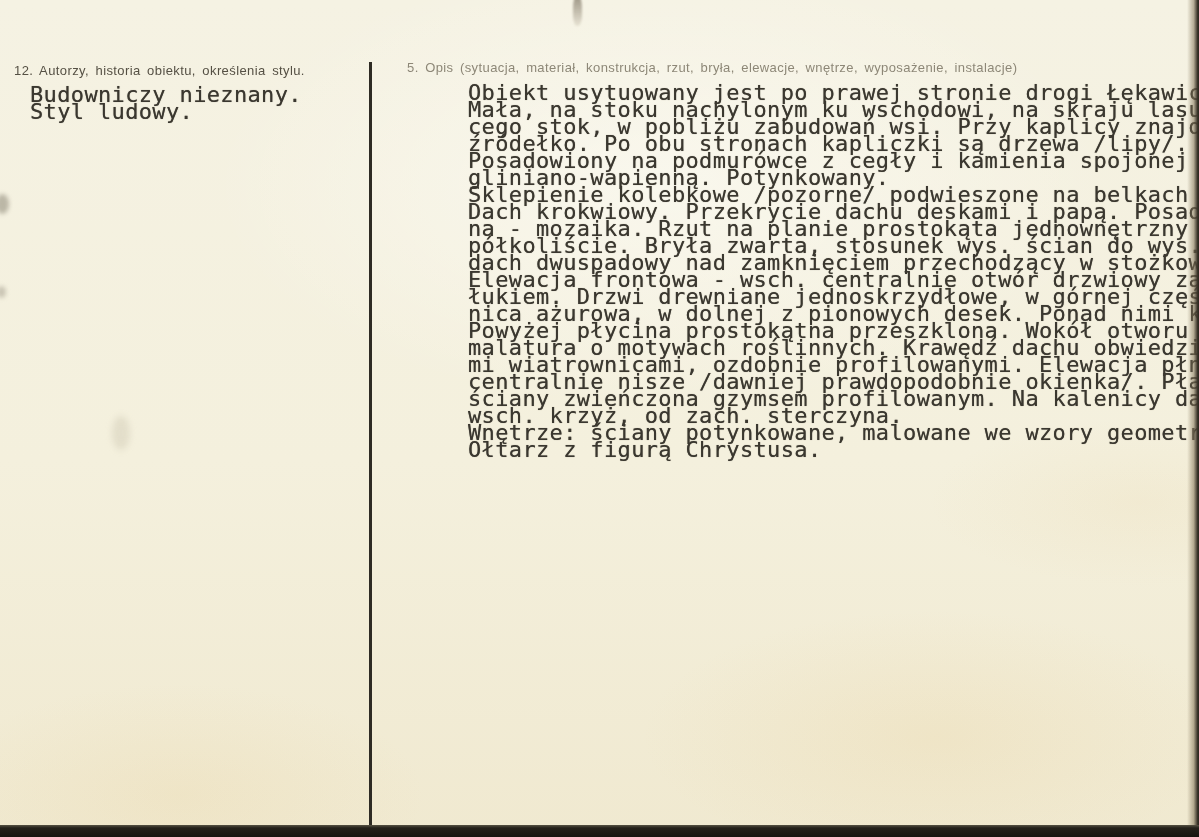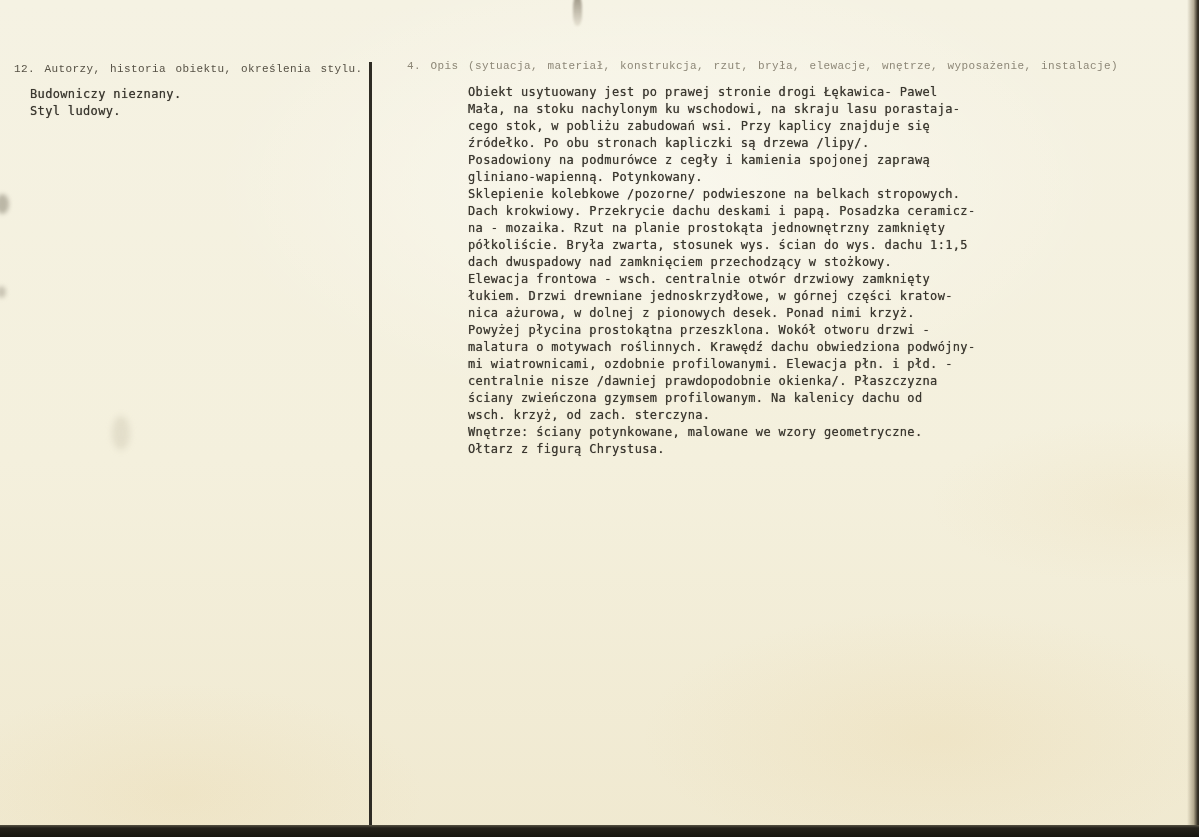--- a/index.html
+++ b/index.html
@@ -27,41 +27,41 @@
     position: absolute;
     left: 369px;
     top: 62px;
     width: 3px;
     height: 763px;
     background: #2e2b24;
   }
   
   .form-label {
     position: absolute;
-    font-family: Liberation Mono, monospace;
-    font-size: 11px;
+    font-family: Liberation Sans, sans-serif;
+    font-size: 13px;
     letter-spacing: 0.4px;
     word-spacing: 2.5px;
     white-space: nowrap;
   }
   .label-left {
     left: 14px;
     top: 63px;
     color: #555044;
   }
   .label-right {
     left: 407px;
     top: 60px;
     color: #8d8777;
   }
   
   .typed {
     position: absolute;
     font-family: "DejaVu Sans Mono", monospace;
-    font-size: 12px;
+    font-size: 22px;
     line-height: 17px;
     letter-spacing: 0.35px;
     color: #3a372f;
     white-space: pre;
     text-shadow: 0 0 0.7px rgba(58,53,44,0.75);
   }
   .typed-left {
     left: 30px;
     top: 86px;
   }
@@ -129,21 +129,21 @@
 
 <div class="scan">
 
   <div class="divider"></div>
 
   <div class="form-label label-left">12. Autorzy, historia obiektu, określenia stylu.</div>
 
   <div class="typed typed-left">Budowniczy nieznany.
 Styl ludowy.</div>
 
-  <div class="form-label label-right">4. Opis (sytuacja, materiał, konstrukcja, rzut, bryła, elewacje, wnętrze, wyposażenie, instalacje)</div>
+  <div class="form-label label-right">5. Opis (sytuacja, materiał, konstrukcja, rzut, bryła, elewacje, wnętrze, wyposażenie, instalacje)</div>
 
   <div class="typed typed-right">Obiekt usytuowany jest po prawej stronie drogi Łękawica- Pawel
 Mała, na stoku nachylonym ku wschodowi, na skraju lasu porastaja-
 cego stok, w pobliżu zabudowań wsi. Przy kaplicy znajduje się
 źródełko. Po obu stronach kapliczki są drzewa /lipy/.
 Posadowiony na podmurówce z cegły i kamienia spojonej zaprawą
 gliniano-wapienną. Potynkowany.
 Sklepienie kolebkowe /pozorne/ podwieszone na belkach stropowych.
 Dach krokwiowy. Przekrycie dachu deskami i papą. Posadzka ceramicz-
 na - mozaika. Rzut na planie prostokąta jednownętrzny zamknięty

